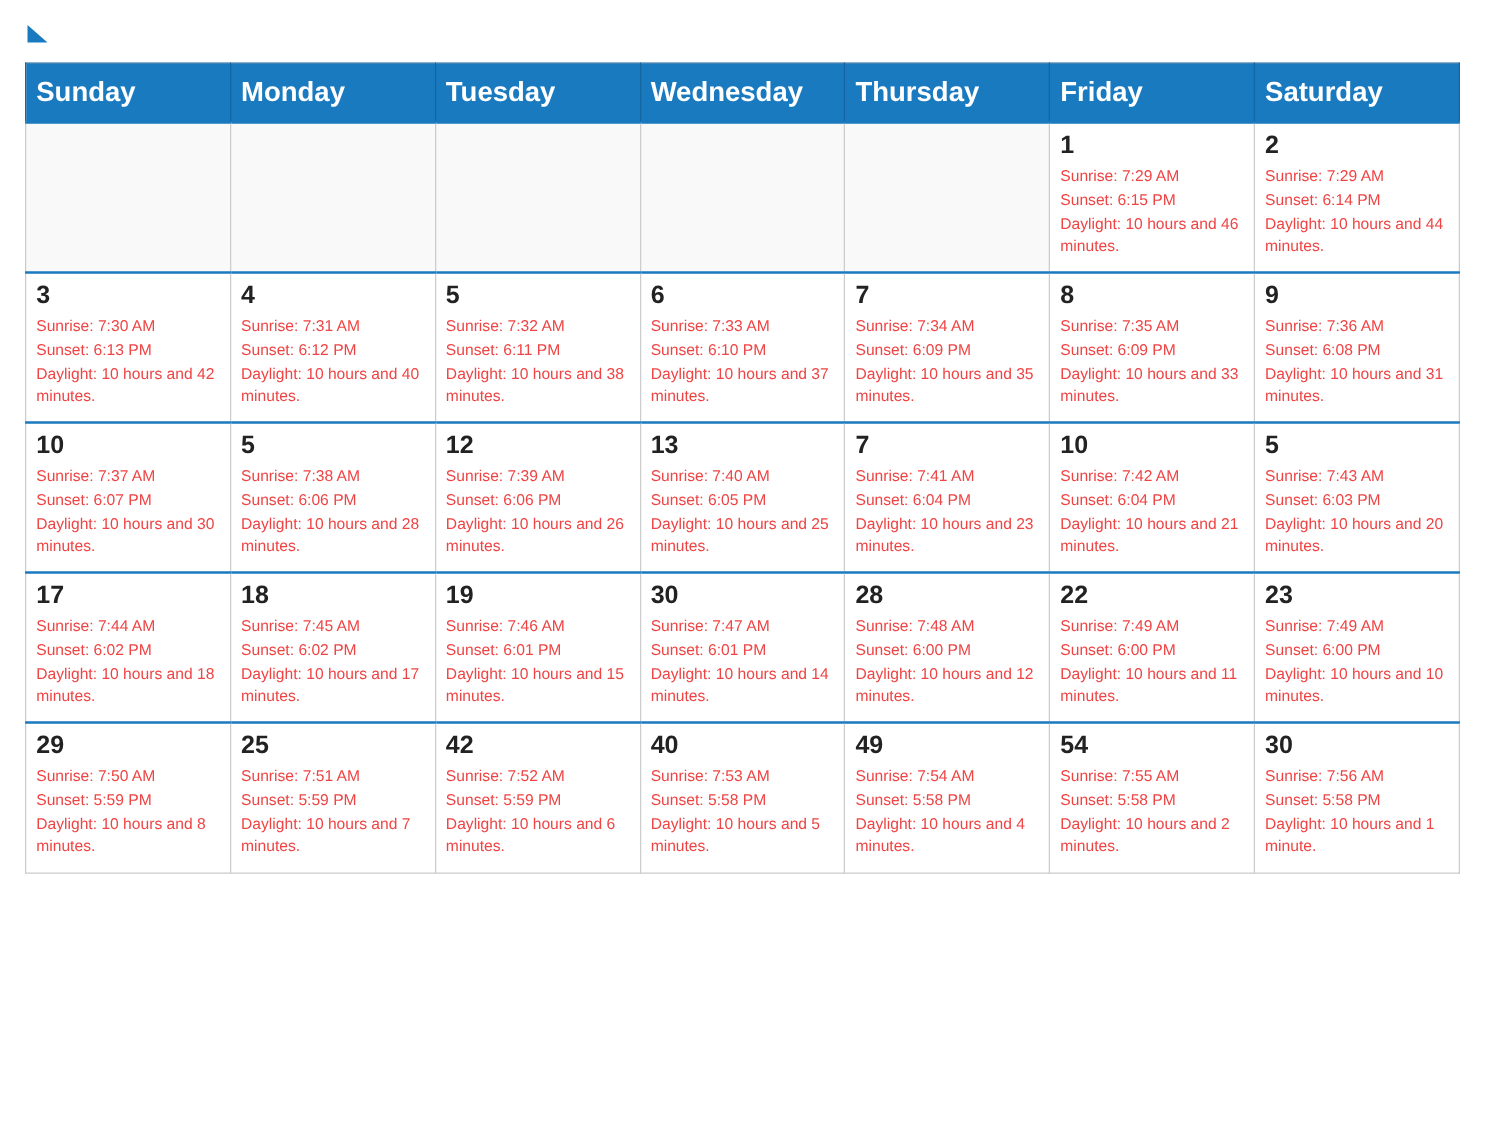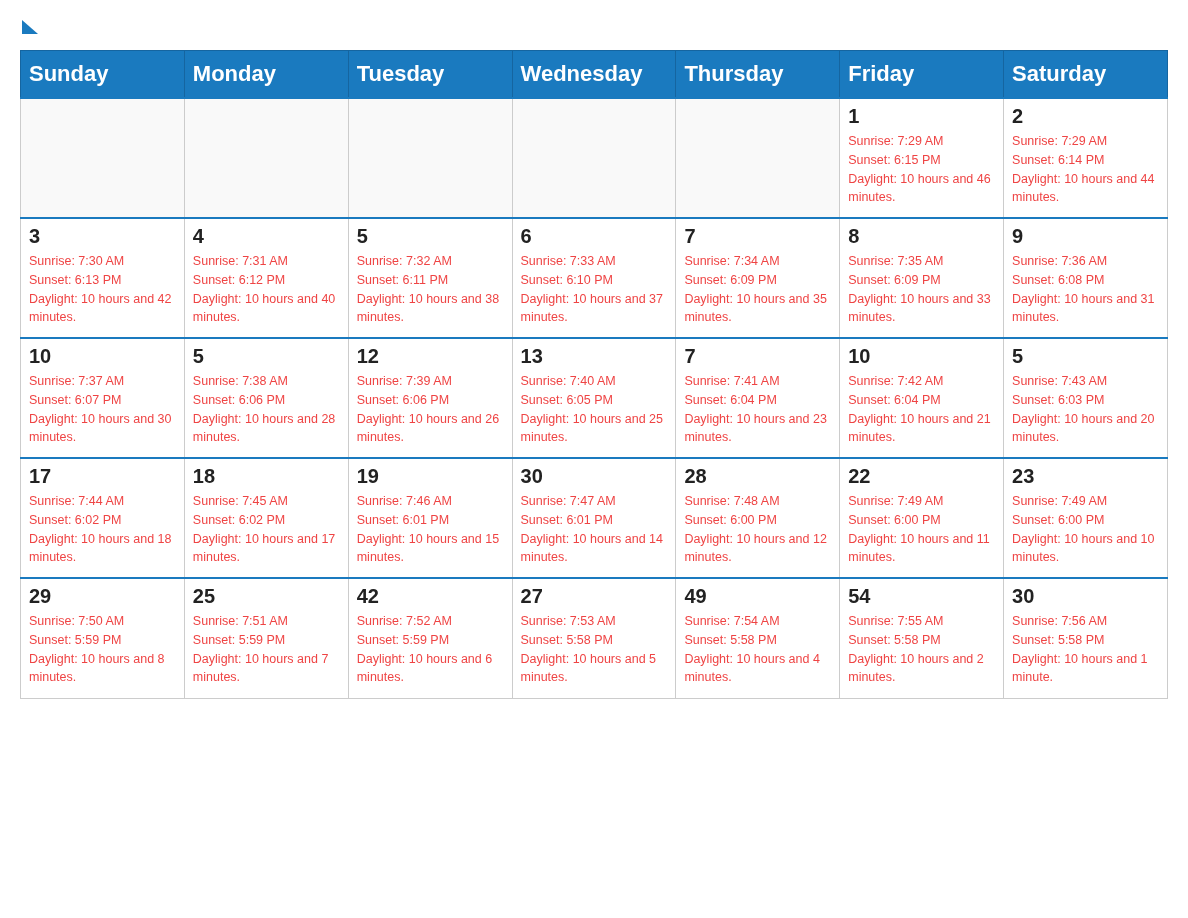--- a/index.html
+++ b/index.html
@@ -233,21 +233,21 @@
         </td>
         <td>
           <div class="day-number">25</div>
           <div class="day-info">Sunrise: 7:51 AM<br>Sunset: 5:59 PM<br>Daylight: 10 hours and 7 minutes.</div>
         </td>
         <td>
           <div class="day-number">42</div>
           <div class="day-info">Sunrise: 7:52 AM<br>Sunset: 5:59 PM<br>Daylight: 10 hours and 6 minutes.</div>
         </td>
         <td>
-          <div class="day-number">27</div>
+          <div class="day-number">40</div>
           <div class="day-info">Sunrise: 7:53 AM<br>Sunset: 5:58 PM<br>Daylight: 10 hours and 5 minutes.</div>
         </td>
         <td>
           <div class="day-number">49</div>
           <div class="day-info">Sunrise: 7:54 AM<br>Sunset: 5:58 PM<br>Daylight: 10 hours and 4 minutes.</div>
         </td>
         <td>
           <div class="day-number">54</div>
           <div class="day-info">Sunrise: 7:55 AM<br>Sunset: 5:58 PM<br>Daylight: 10 hours and 2 minutes.</div>
         </td>

